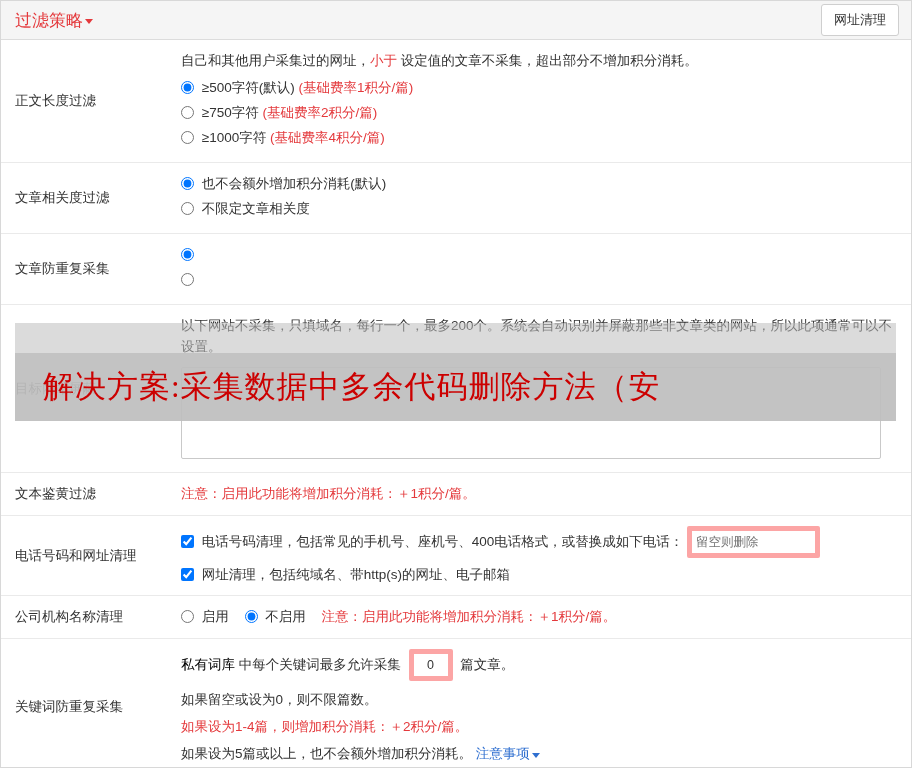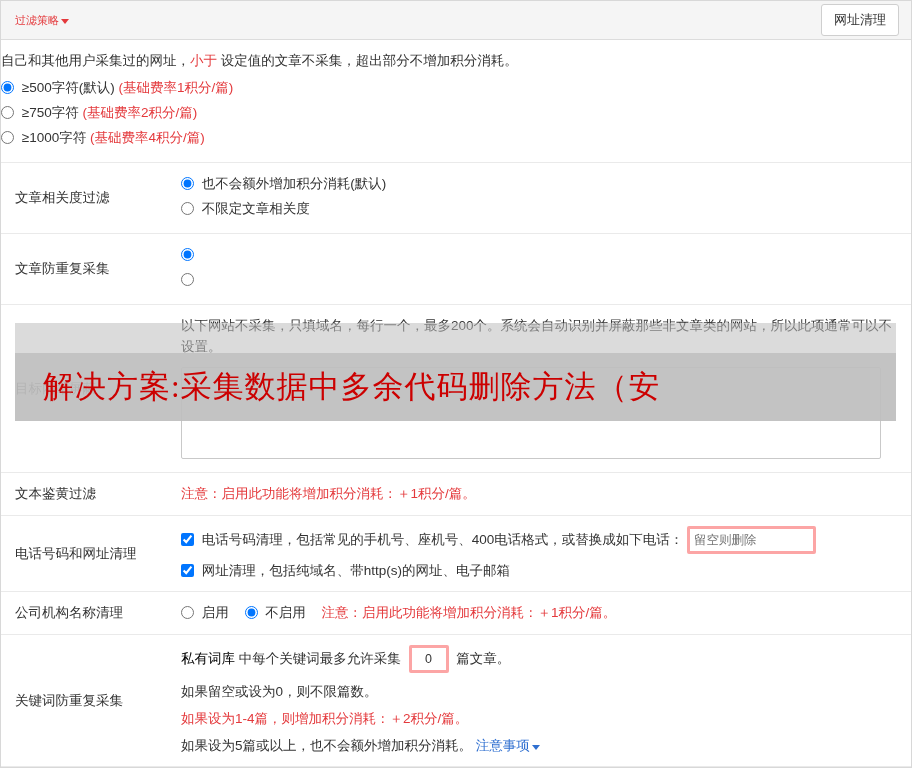--- a/index.html
+++ b/index.html
@@ -30,21 +30,21 @@
     background: #f5f5f5;
     border-bottom: 1px solid #dcdcdc;
     display: flex;
     align-items: center;
     justify-content: space-between;
     padding: 0 12px 0 14px;
     box-sizing: border-box;
   }
   .header-title {
     color: #e4393c;
-    font-size: 11px;
+    font-size: 17px;
     display: flex;
     align-items: center;
     gap: 2px;
     cursor: pointer;
   }
   .caret-down {
     display: inline-block;
     width: 0; height: 0;
     border-left: 4px solid transparent;
     border-right: 4px solid transparent;
@@ -113,21 +113,21 @@
     border-radius: 2px;
     background: #fff;
     box-sizing: border-box;
     resize: none;
     font-family: "Liberation Sans", sans-serif;
     font-size: 13px;
     padding: 4px 6px;
     margin-top: 4px;
   }
   .text-input {
-    border: 3px solid #fca5a5;
+    border: 5px solid #fca5a5;
     border-radius: 2px;
     height: 20px;
     font-family: "Liberation Sans", sans-serif;
     font-size: 12.5px;
     padding: 1px 4px;
     box-sizing: content-box;
     color: #333;
   }
   .inp-phone { width: 115px; }
   .inp-num {
@@ -176,20 +176,21 @@
 
   <div class="header">
     <div class="header-title">
       <span>过滤策略</span>
       <span class="caret-down"></span>
     </div>
     <button class="save-btn">网址清理</button>
   </div>
 
   <div class="row">
+    <div class="row-label">正文长度过滤</div>
     <div class="row-body">
       <div class="line">
         <span>自己和其他用户采集过的网址，</span><span class="red">小于</span> <span>设定值的文章不采集，超出部分不增加积分消耗。</span>
       </div>
       <label class="opt">
         <input type="radio" name="len" checked="" style="">
         <span>≥500字符(默认)</span>
         <span class="red">(基础费率1积分/篇)</span>
       </label>
       <label class="opt">

